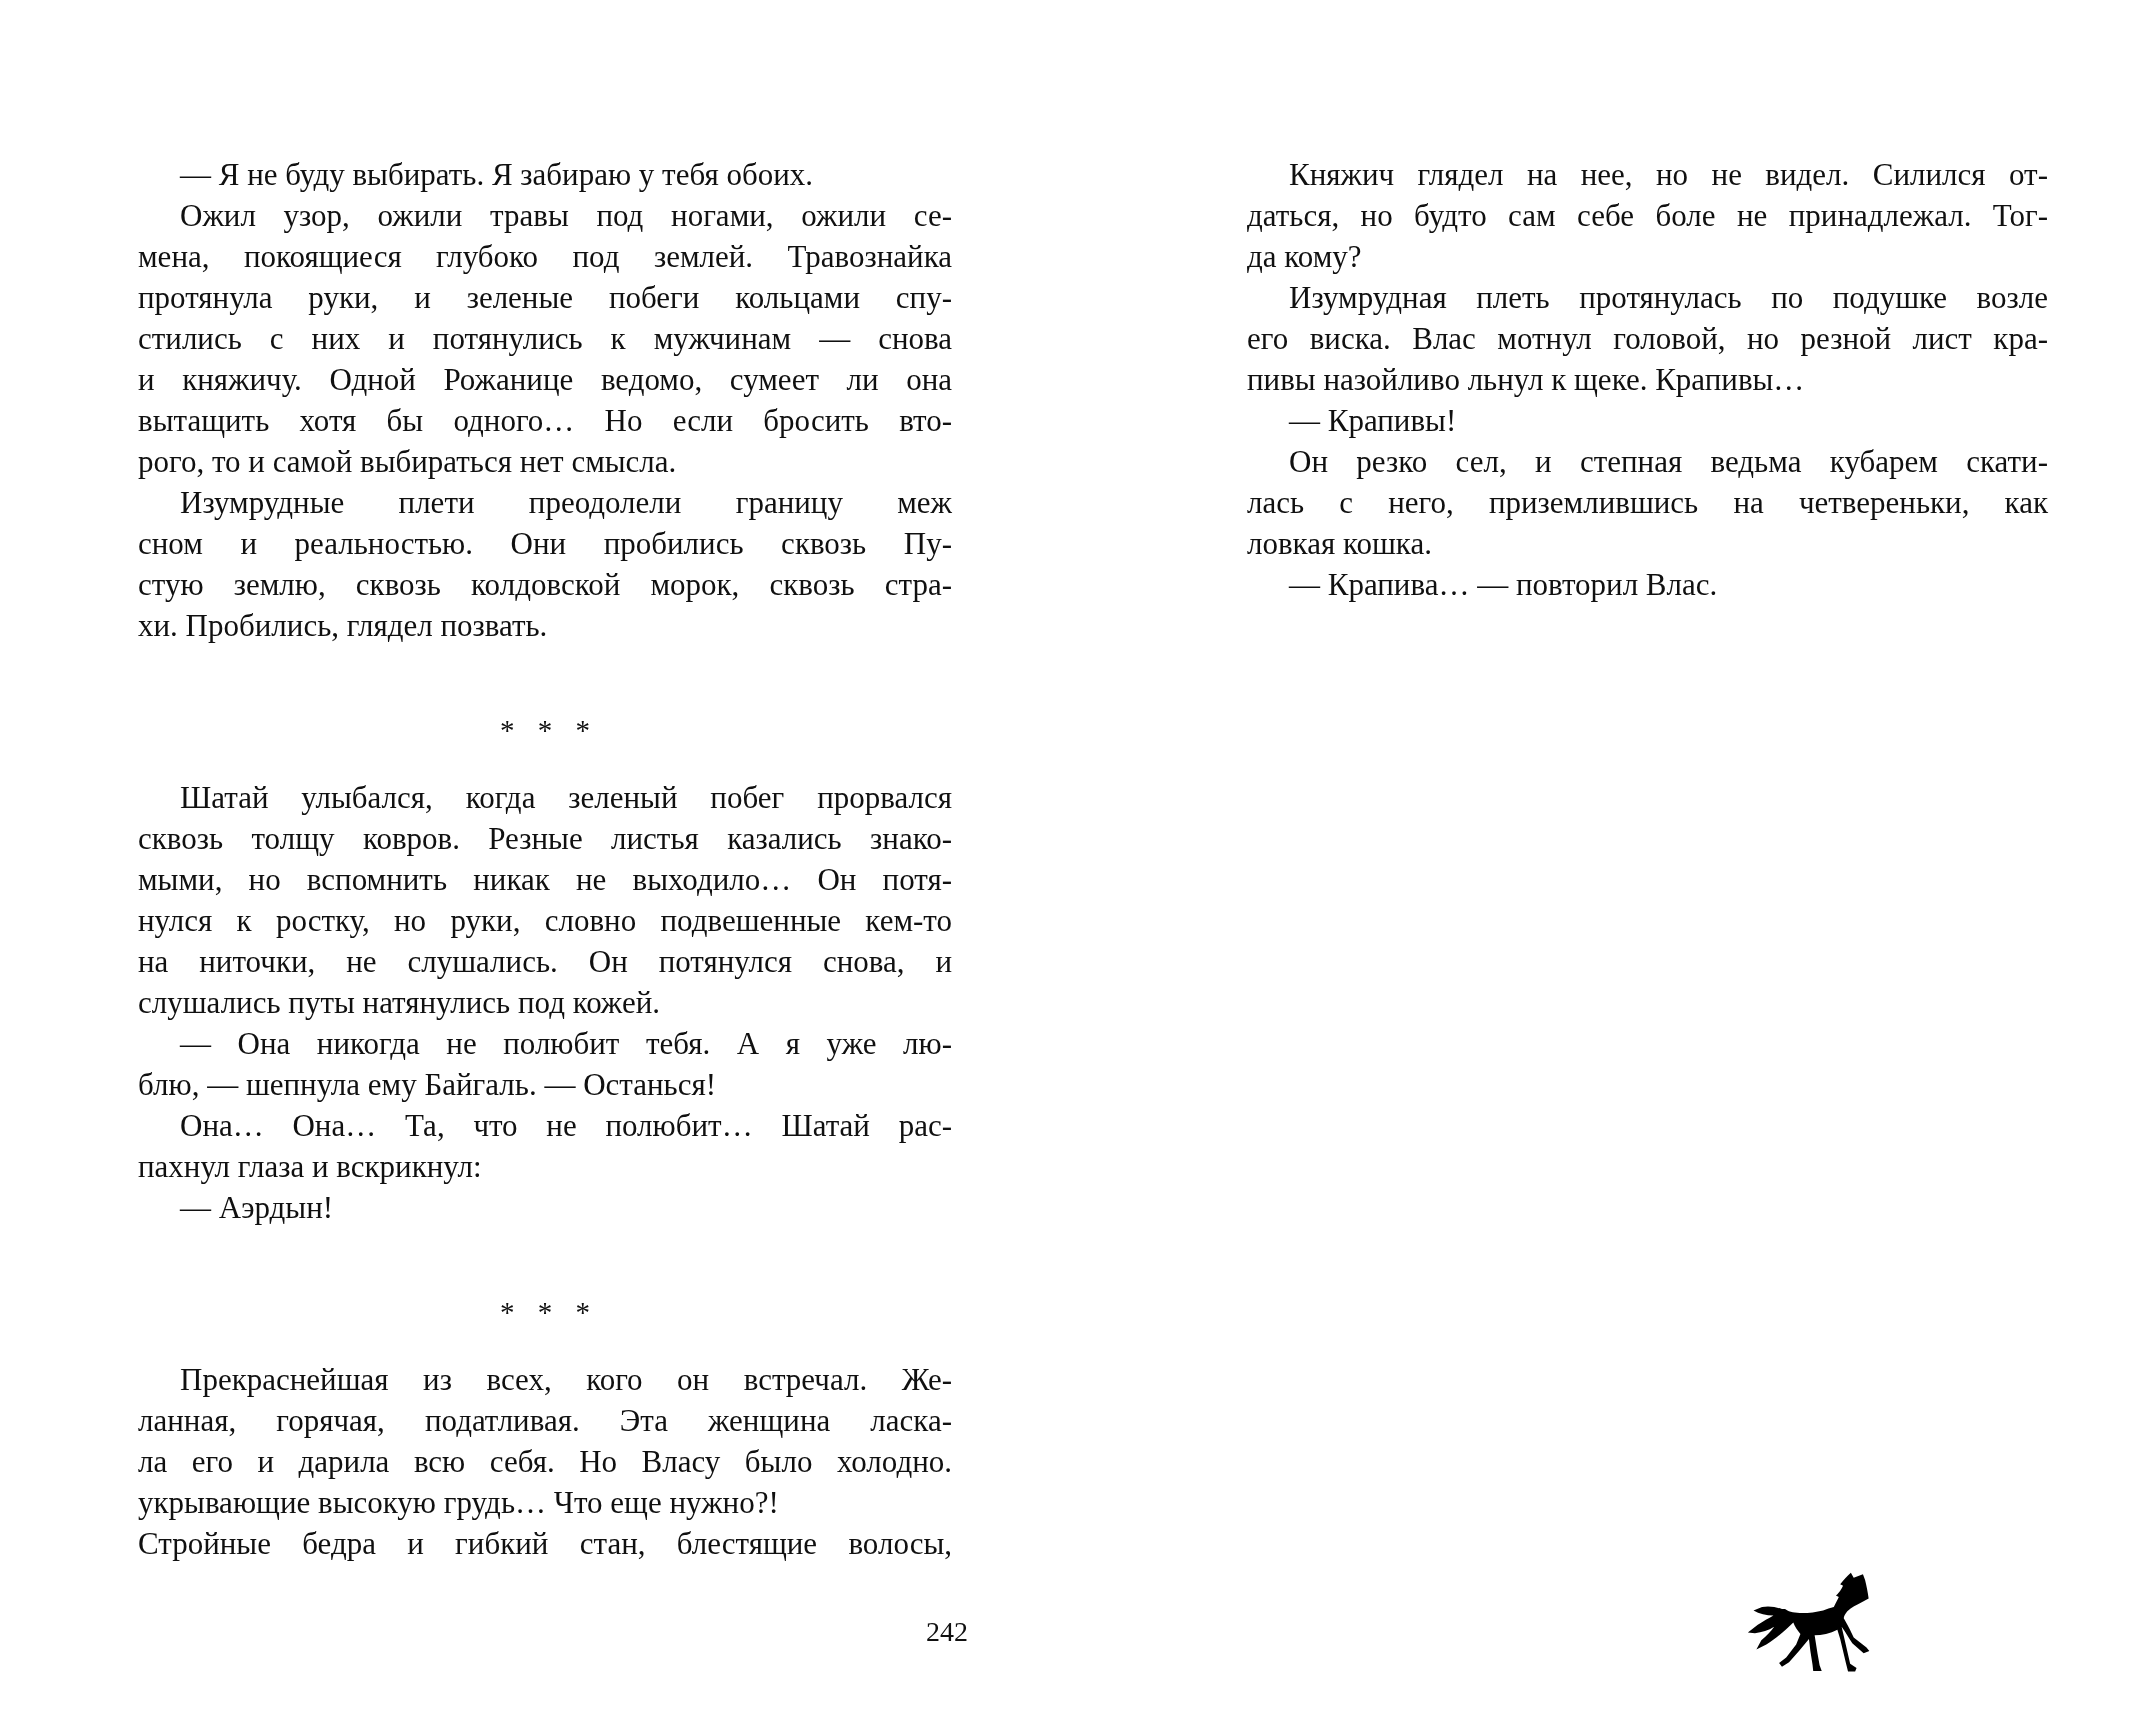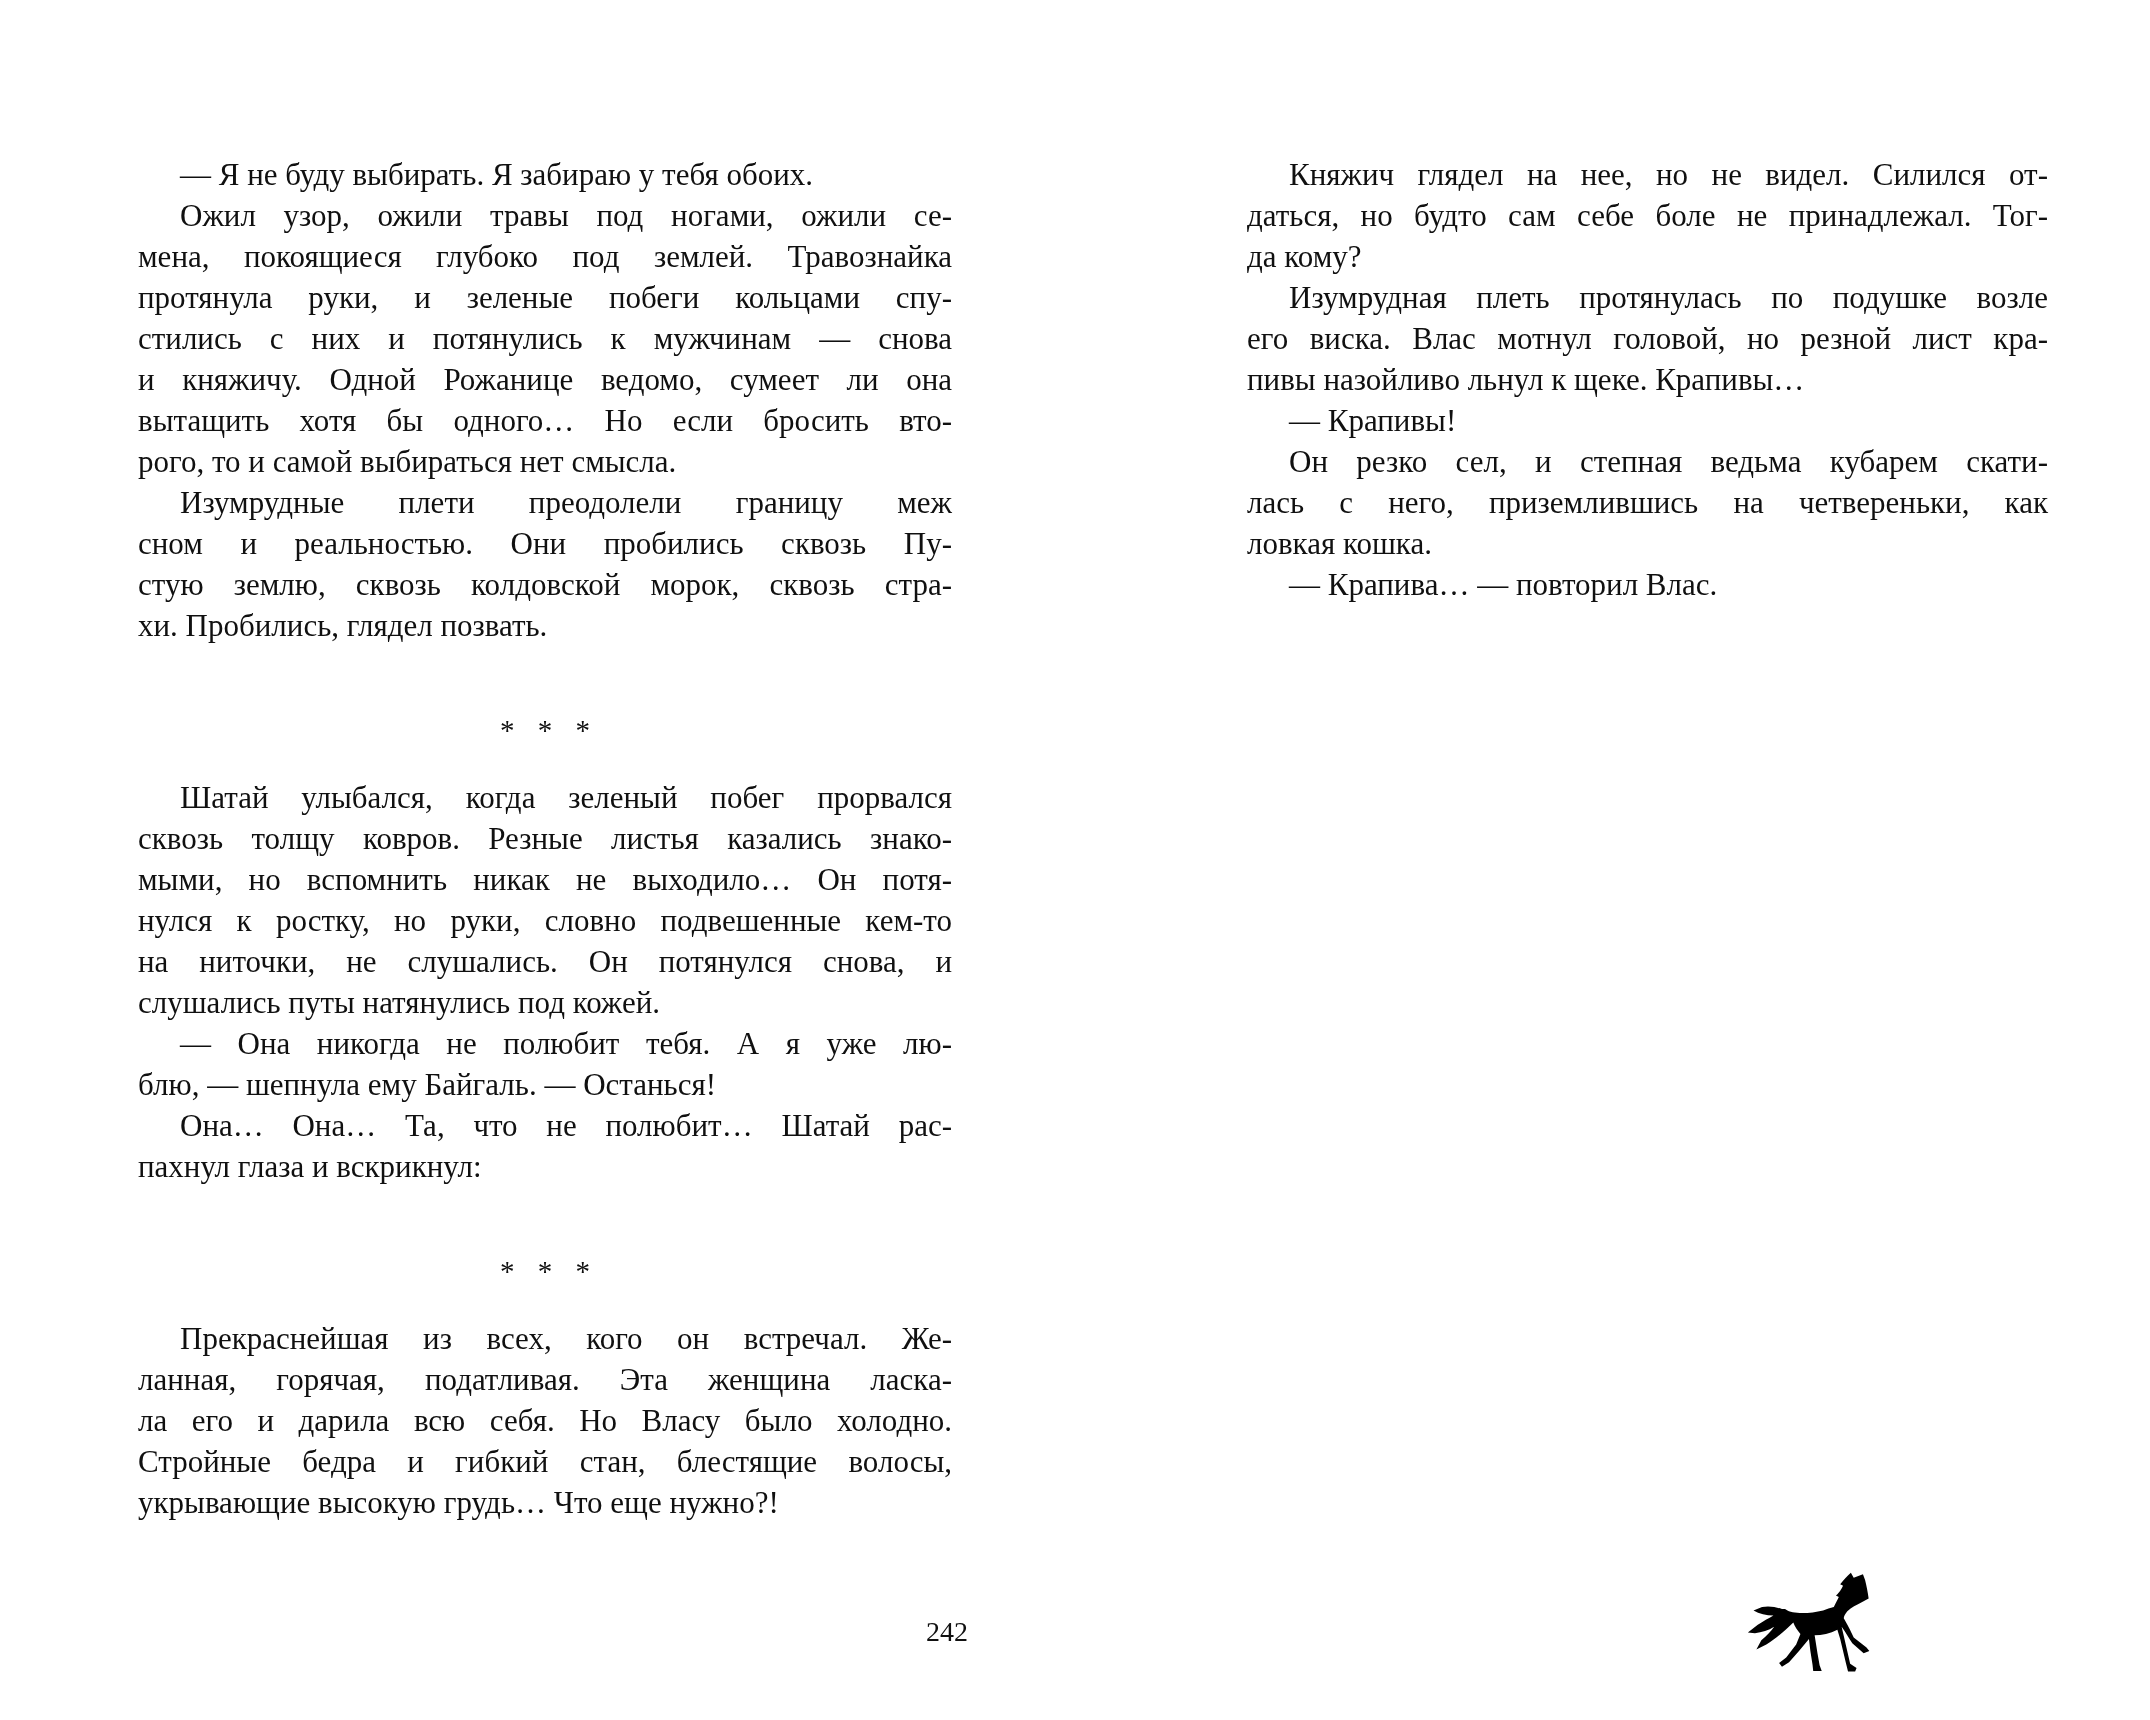--- a/index.html
+++ b/index.html
@@ -101,27 +101,30 @@
         <div class="line last">слушались путы натянулись под кожей.</div>
       </div>
       <div class="para">
         <div class="line first">— Она никогда не полюбит тебя. А я уже лю-</div>
         <div class="line last">блю, — шепнула ему Байгаль. — Останься!</div>
       </div>
       <div class="para">
         <div class="line first">Она… Она… Та, что не полюбит… Шатай рас-</div>
         <div class="line last">пахнул глаза и вскрикнул:</div>
       </div>
+      <div class="para">
+        <div class="line first last">— Аэрдын!</div>
+      </div>
       <div class="sep">* * *</div>
       <div class="para">
         <div class="line first">Прекраснейшая из всех, кого он встречал. Же-</div>
         <div class="line">ланная, горячая, податливая. Эта женщина ласка-</div>
         <div class="line">ла его и дарила всю себя. Но Власу было холодно.</div>
+        <div class="line last">укрывающие высокую грудь… Что еще нужно?!</div>
         <div class="line">Стройные бедра и гибкий стан, блестящие волосы,</div>
-        <div class="line last">укрывающие высокую грудь… Что еще нужно?!</div>
       </div>
     </div>
 
   <div class="text-col col-right" id="right-col">
       <div class="para">
         <div class="line first">Княжич глядел на нее, но не видел. Силился от-</div>
         <div class="line">даться, но будто сам себе боле не принадлежал. Тог-</div>
         <div class="line last">да кому?</div>
       </div>
       <div class="para">

